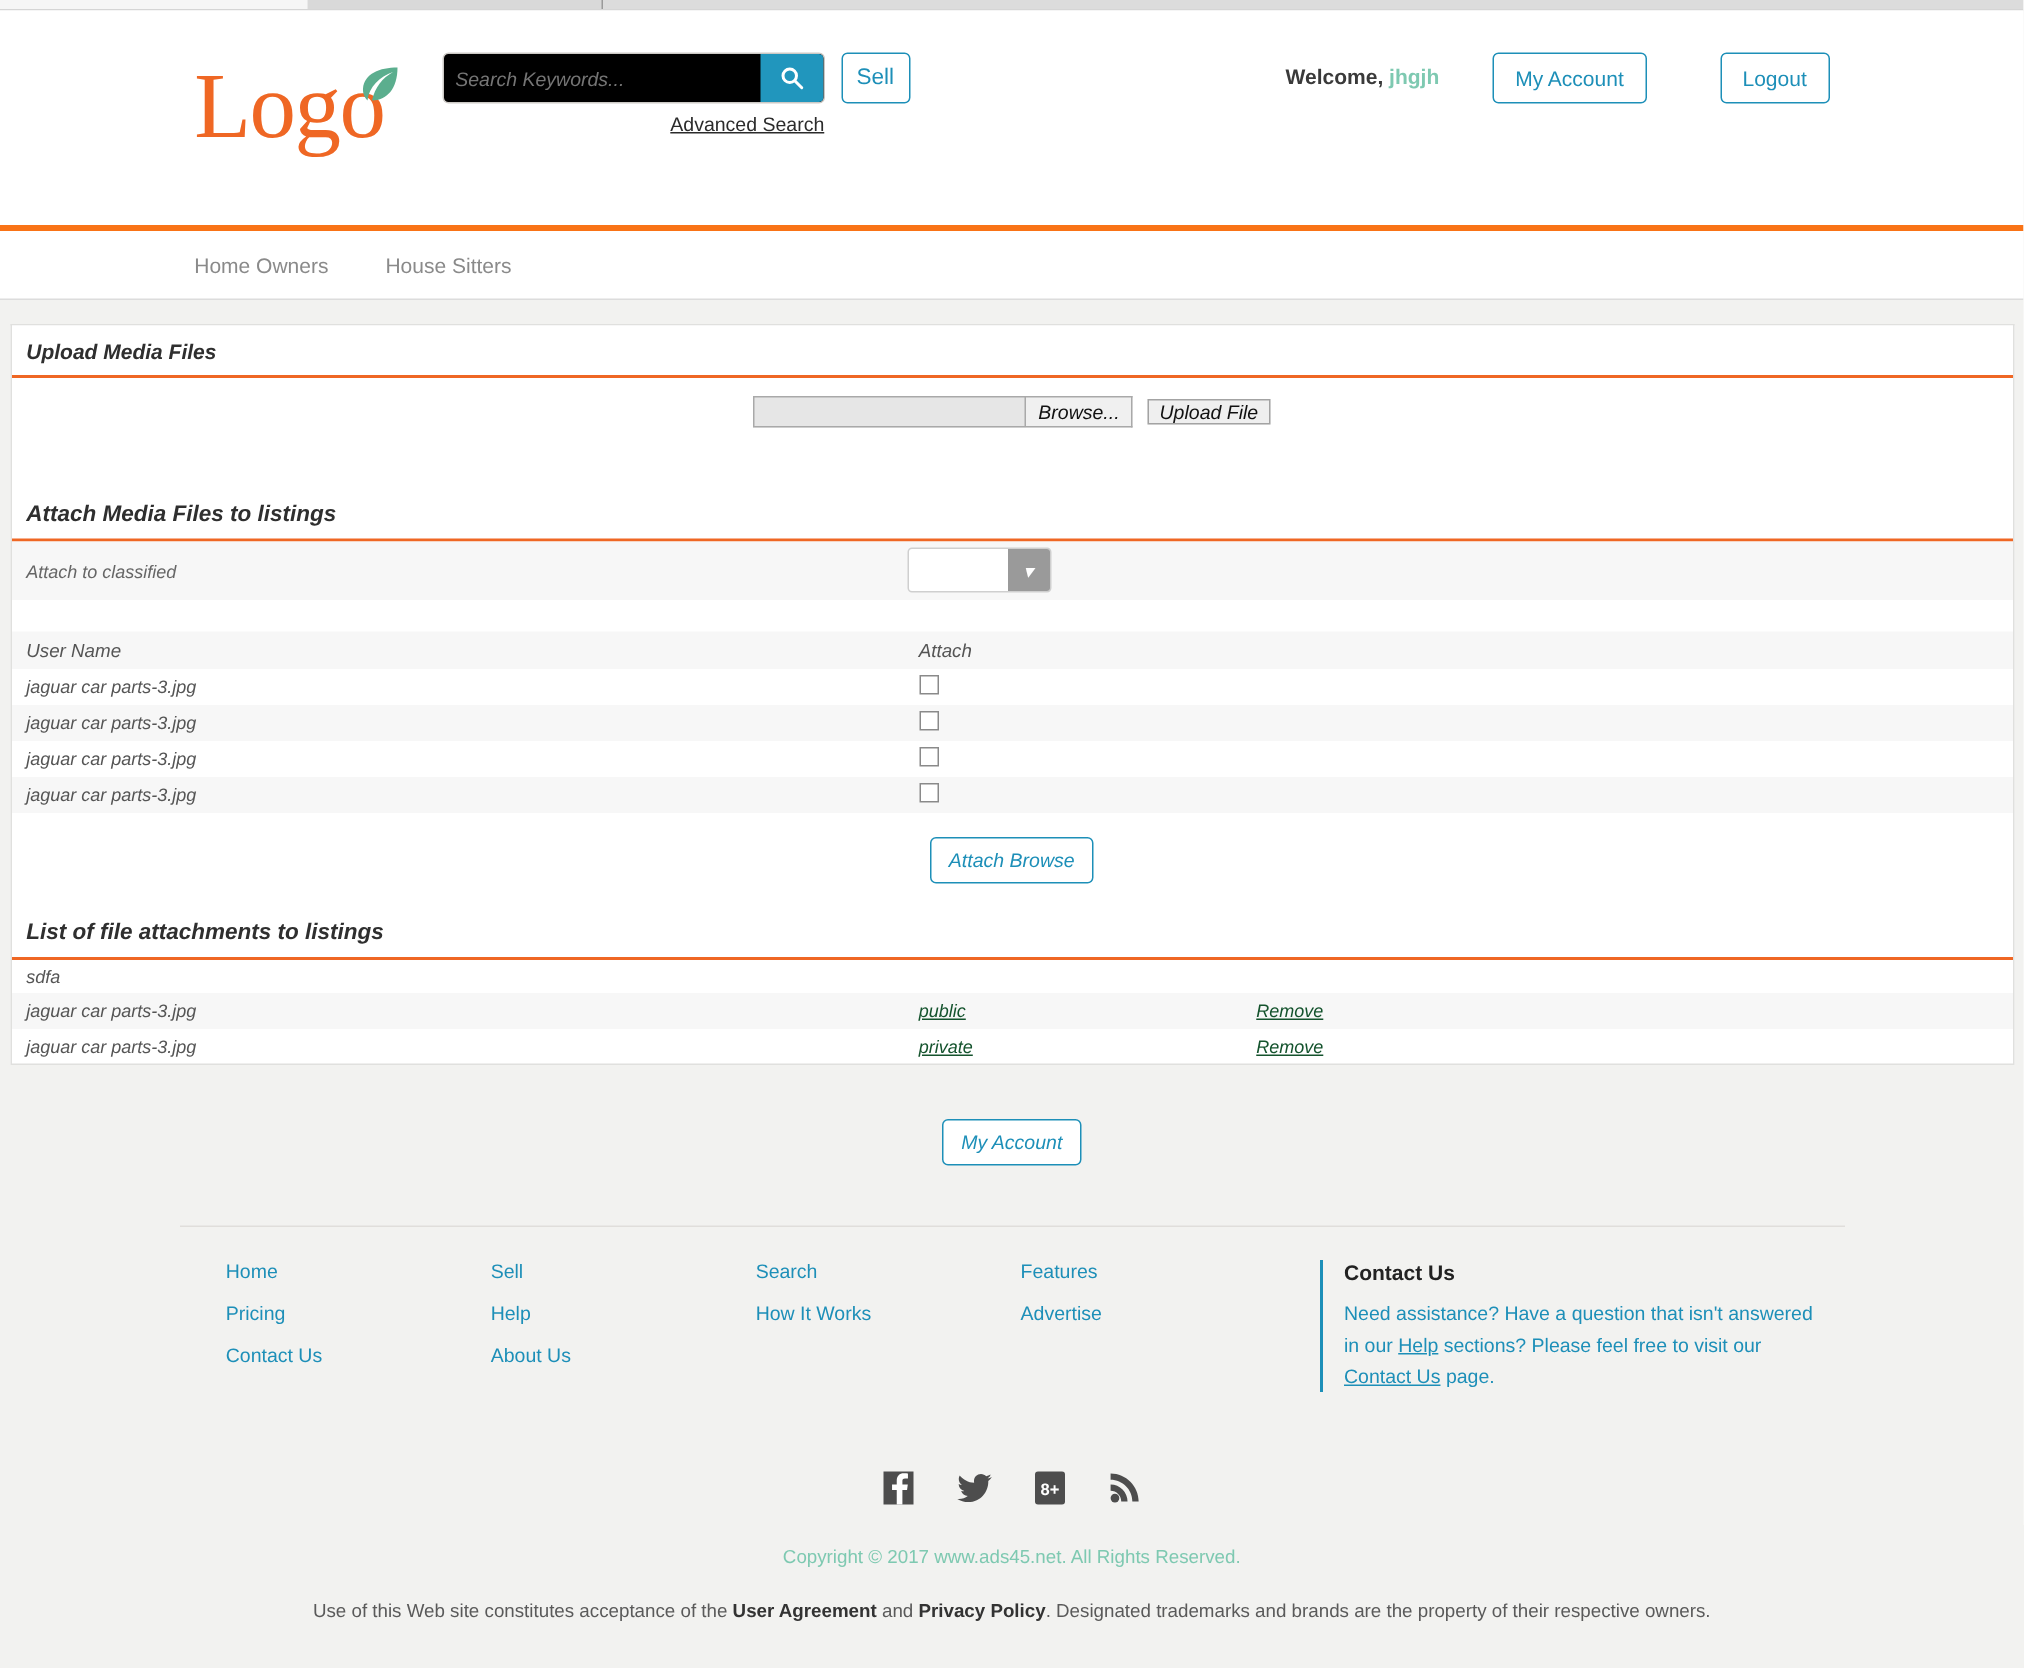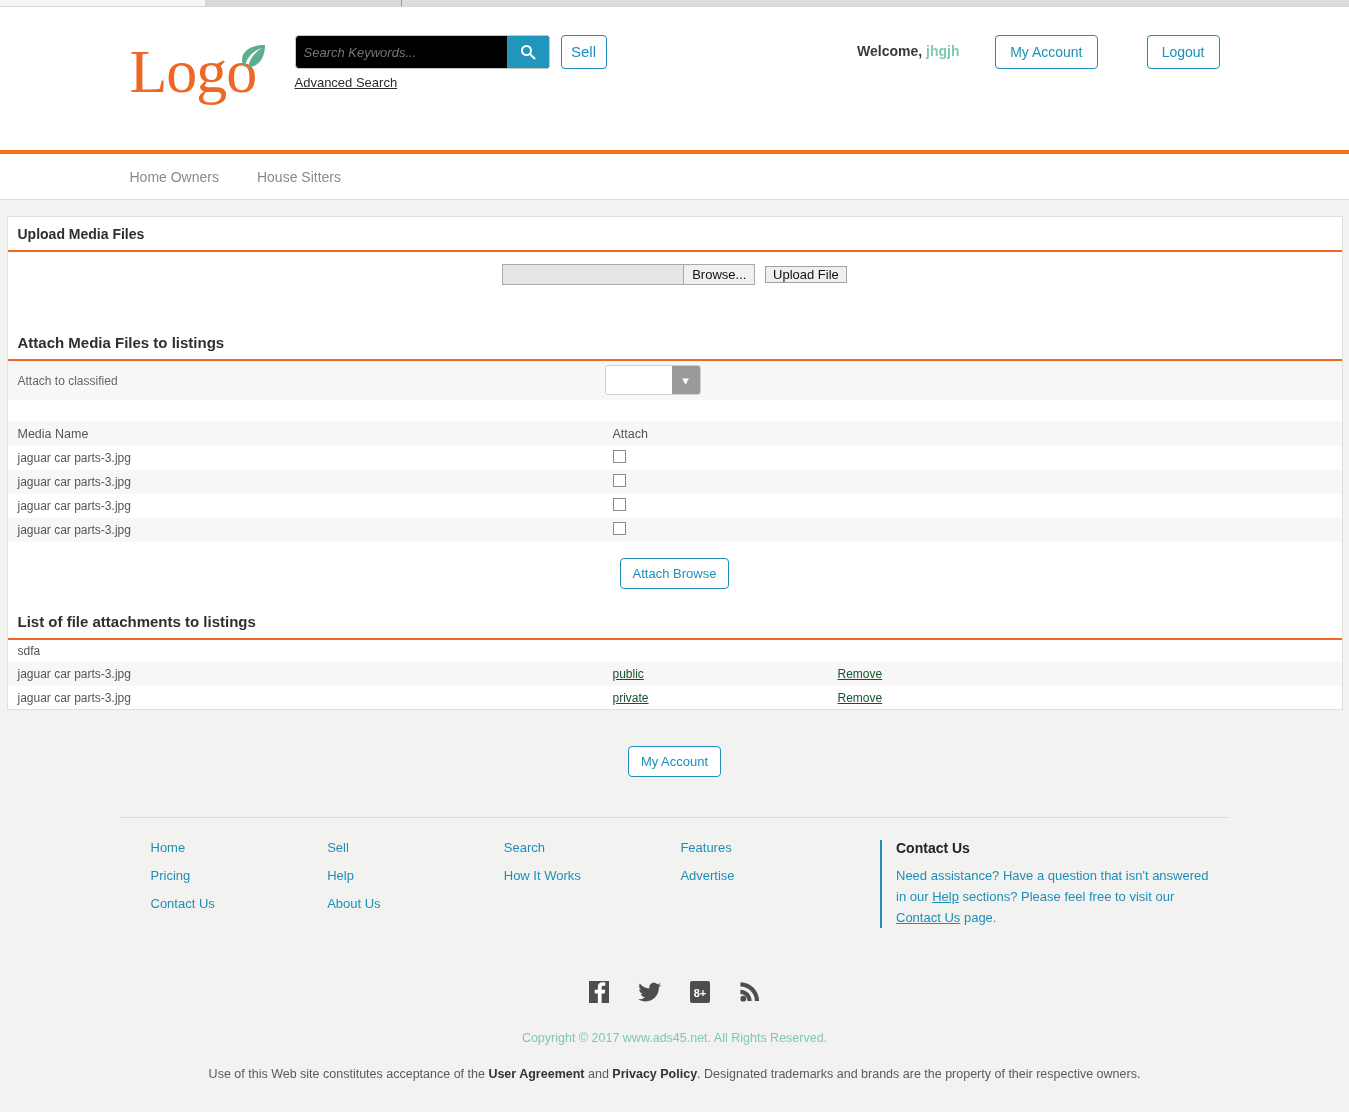--- a/index.html
+++ b/index.html
@@ -101,20 +101,21 @@
     border: none;
     color: #fff;
     cursor: pointer;
     display: flex;
     align-items: center;
     justify-content: center;
     border-radius: 0 3px 3px 0;
   }
   .adv-search {
     display: block;
+    text-align: right;
     margin-top: 6px;
     font-size: 13px;
     color: #2b2b2b;
     text-decoration: underline;
     cursor: pointer;
   }
   .sell-btn {
     position: absolute;
     left: 441px;
     top: 28px;
@@ -186,20 +187,21 @@
 
   
   .page-bg {
     background: #f2f2f0;
     padding-top: 16px;
     min-height: 600px;
   }
   .container {
     width: 1336px;
     margin: 0 auto;
+    font-style: italic;
   }
 
   .panel {
     background: #fff;
     border: 1px solid #e0e0de;
     border-bottom: none;
   }
   .panel-head {
     padding: 9px 10px 8px 10px;
     font-size: 14px;
@@ -509,21 +511,21 @@
         <span class="lbl">Attach to classified</span>
         <span class="mini-select">
           <span class="sel-val"></span>
           <span class="sel-arrow">▾</span>
         </span>
       </div>
 
       <div class="spacer-row"></div>
 
       <div class="row tbl-head">
-        <span class="col-name">Media Name</span>
+        <span class="col-name">User Name</span>
         <span class="col-attach">Attach</span>
       </div>
 
       <div class="row plain file-row">
         <span class="col-name">jaguar car parts-3.jpg</span>
         <span class="col-attach"><span class="chk"></span></span>
       </div>
       <div class="row shade file-row">
         <span class="col-name">jaguar car parts-3.jpg</span>
         <span class="col-attach"><span class="chk"></span></span>

